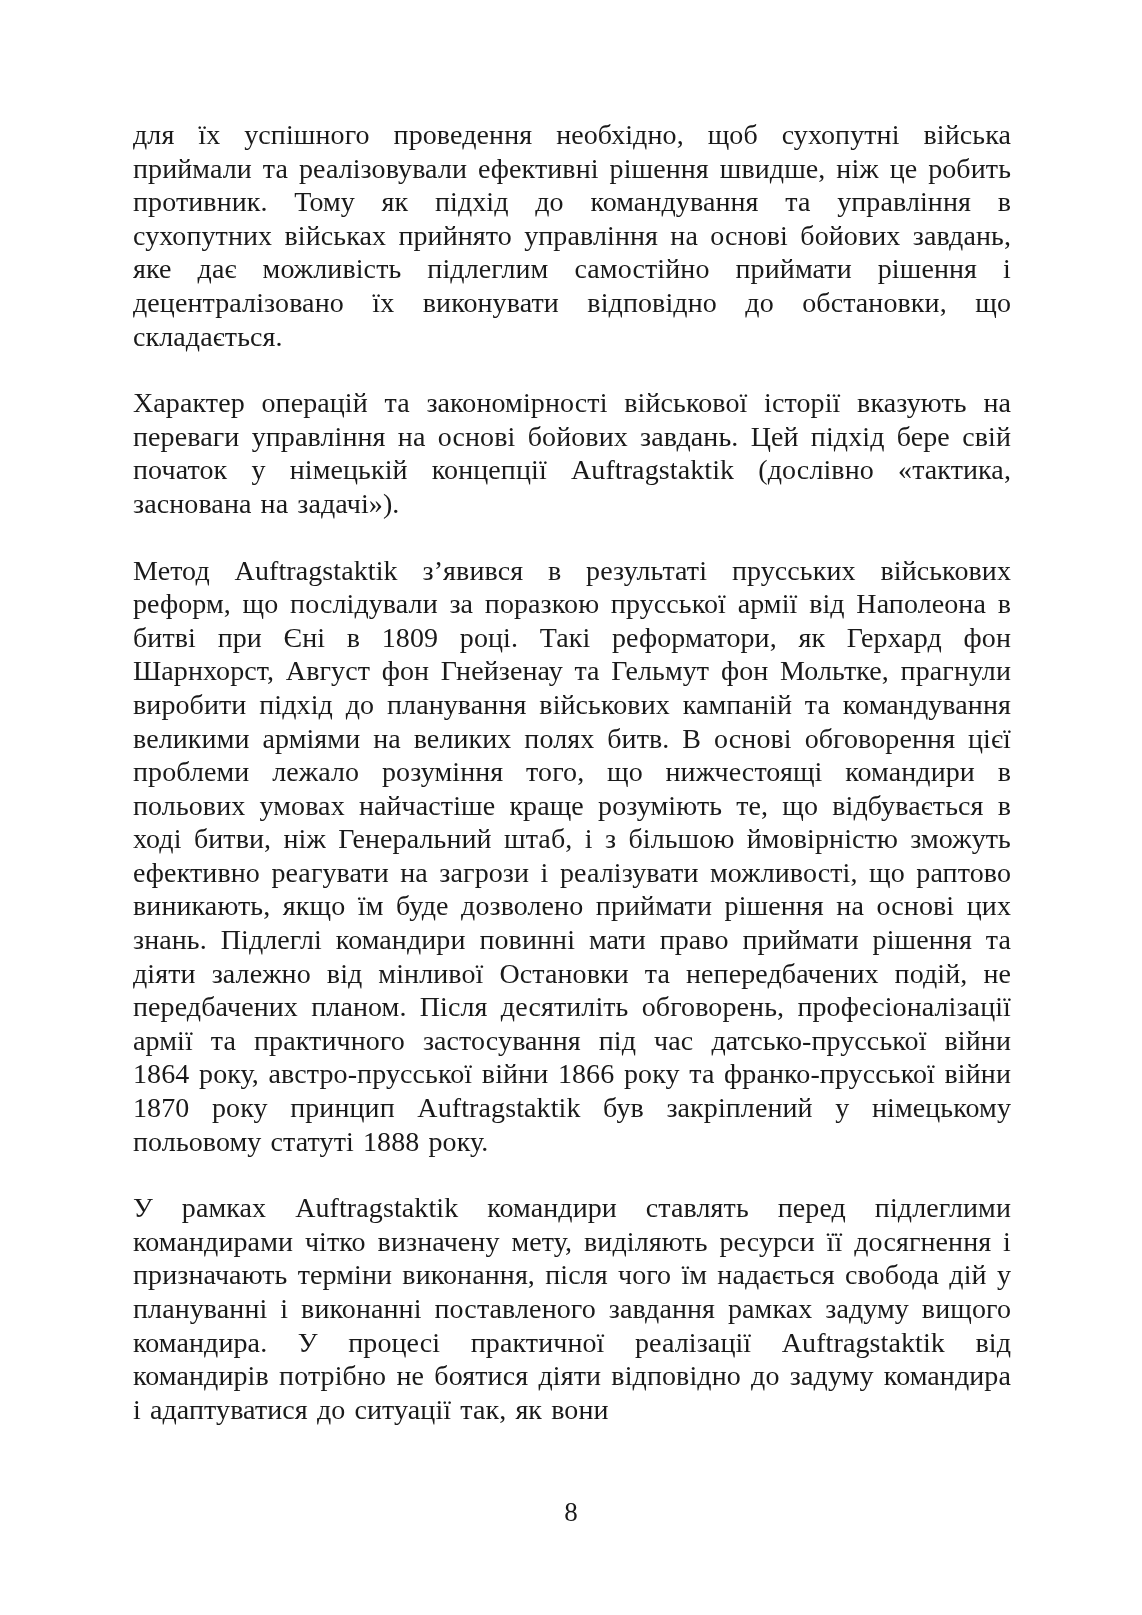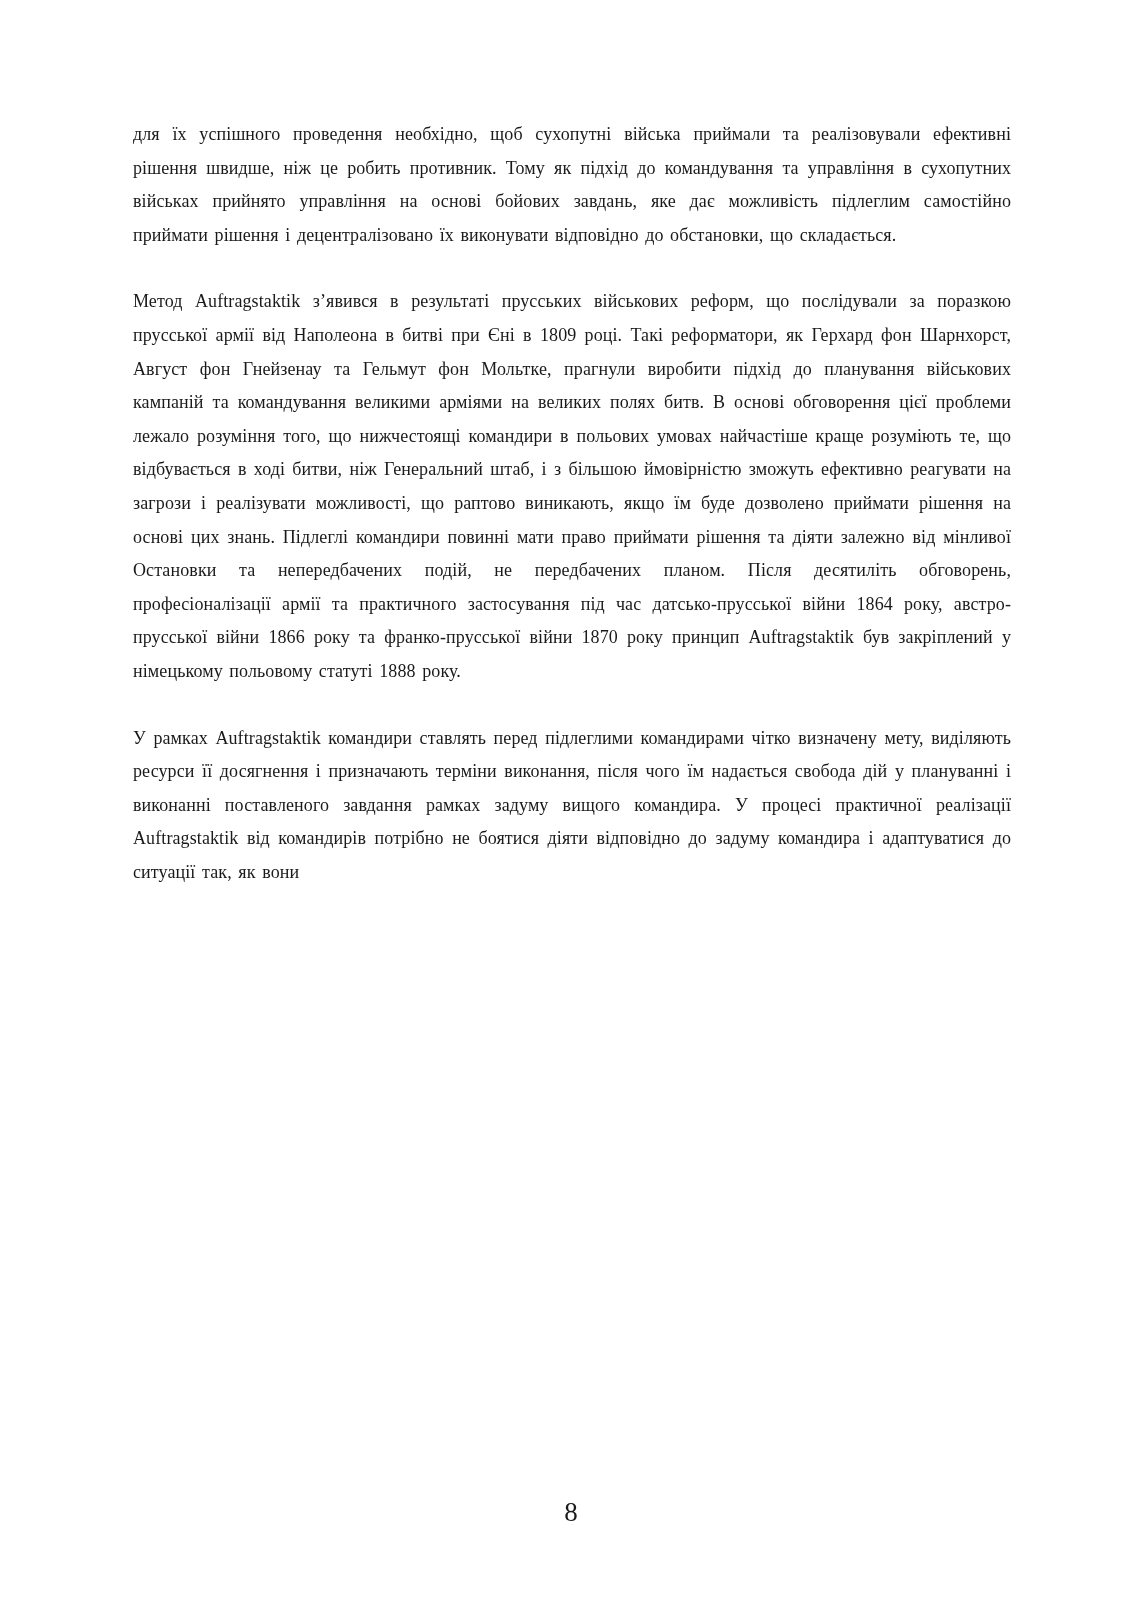--- a/index.html
+++ b/index.html
@@ -15,21 +15,21 @@
     color: #1a1a1a;
     overflow: hidden;
   }
   .page-content {
     position: absolute;
     left: 133px;
     top: 118px;
     width: 878px;
   }
   .para {
-    font-size: 18px;
+    font-size: 28px;
     line-height: 33.6px;
     text-align: justify;
     margin: 0 0 33px 0;
     letter-spacing: 0.1px;
     word-spacing: 2px;
     color: #1a1a1a;
   }
   .para:last-child {
     margin-bottom: 14px;
   }
@@ -42,17 +42,18 @@
     font-size: 27px;
     line-height: 33px;
     color: #1a1a1a;
   }
 </style>
 </head>
 <body>
 
 <div class="page-content">
   <p class="para">для їх успішного проведення необхідно, щоб сухопутні війська приймали та реалізовували ефективні рішення швидше, ніж це робить противник. Тому як підхід до командування та управління в сухопутних військах прийнято управління на основі бойових завдань, яке дає можливість підлеглим самостійно приймати рішення і децентралізовано їх виконувати відповідно до обстановки, що складається.</p>
+  <p class="para">Характер операцій та закономірності військової історії вказують на переваги управління на основі бойових завдань. Цей підхід бере свій початок у німецькій концепції Auftragstaktik (дослівно «тактика, заснована на задачі»).</p>
   <p class="para">Метод Auftragstaktik з’явився в результаті прусських військових реформ, що послідували за поразкою прусської армії від Наполеона в битві при Єні в 1809 році. Такі реформатори, як Герхард фон Шарнхорст, Август фон Гнейзенау та Гельмут фон Мольтке, прагнули виробити підхід до планування військових кампаній та командування великими арміями на великих полях битв. В основі обговорення цієї проблеми лежало розуміння того, що нижчестоящі командири в польових умовах найчастіше краще розуміють те, що відбувається в ході битви, ніж Генеральний штаб, і з більшою ймовірністю зможуть ефективно реагувати на загрози і реалізувати можливості, що раптово виникають, якщо їм буде дозволено приймати рішення на основі цих знань. Підлеглі командири повинні мати право приймати рішення та діяти залежно від мінливої Остановки та непередбачених подій, не передбачених планом. Після десятиліть обговорень, професіоналізації армії та практичного застосування під час датсько-прусської війни 1864 року, австро-прусської війни 1866 року та франко-прусської війни 1870 року принцип Auftragstaktik був закріплений у німецькому польовому статуті 1888 року.</p>
   <p class="para">У рамках Auftragstaktik командири ставлять перед підлеглими командирами чітко визначену мету, виділяють ресурси її досягнення і призначають терміни виконання, після чого їм надається свобода дій у плануванні і виконанні поставленого завдання рамках задуму вищого командира. У процесі практичної реалізації Auftragstaktik від командирів потрібно не боятися діяти відповідно до задуму командира і адаптуватися до ситуації так, як вони</p>
 </div>
 
 <div class="page-number">8</div>
 
 </body></html>

